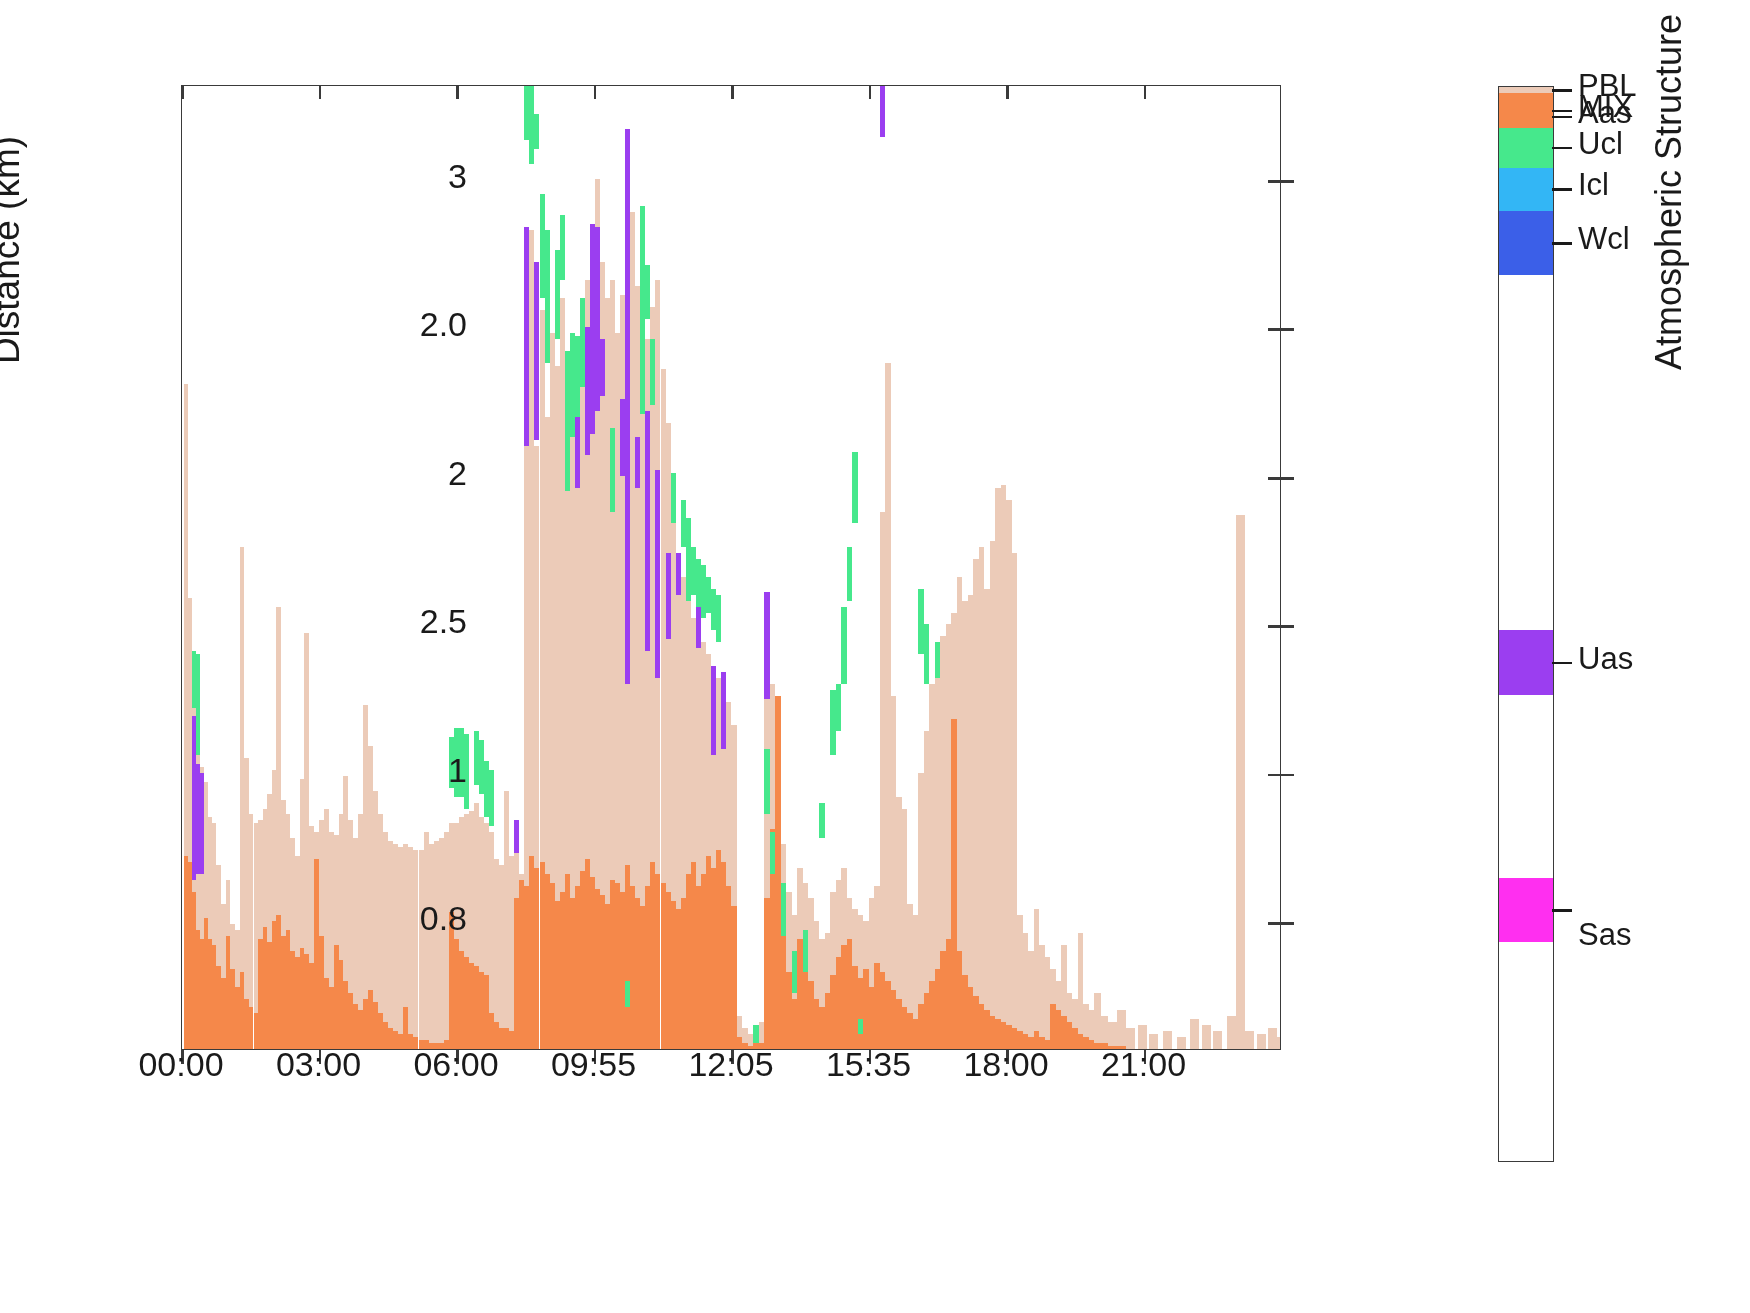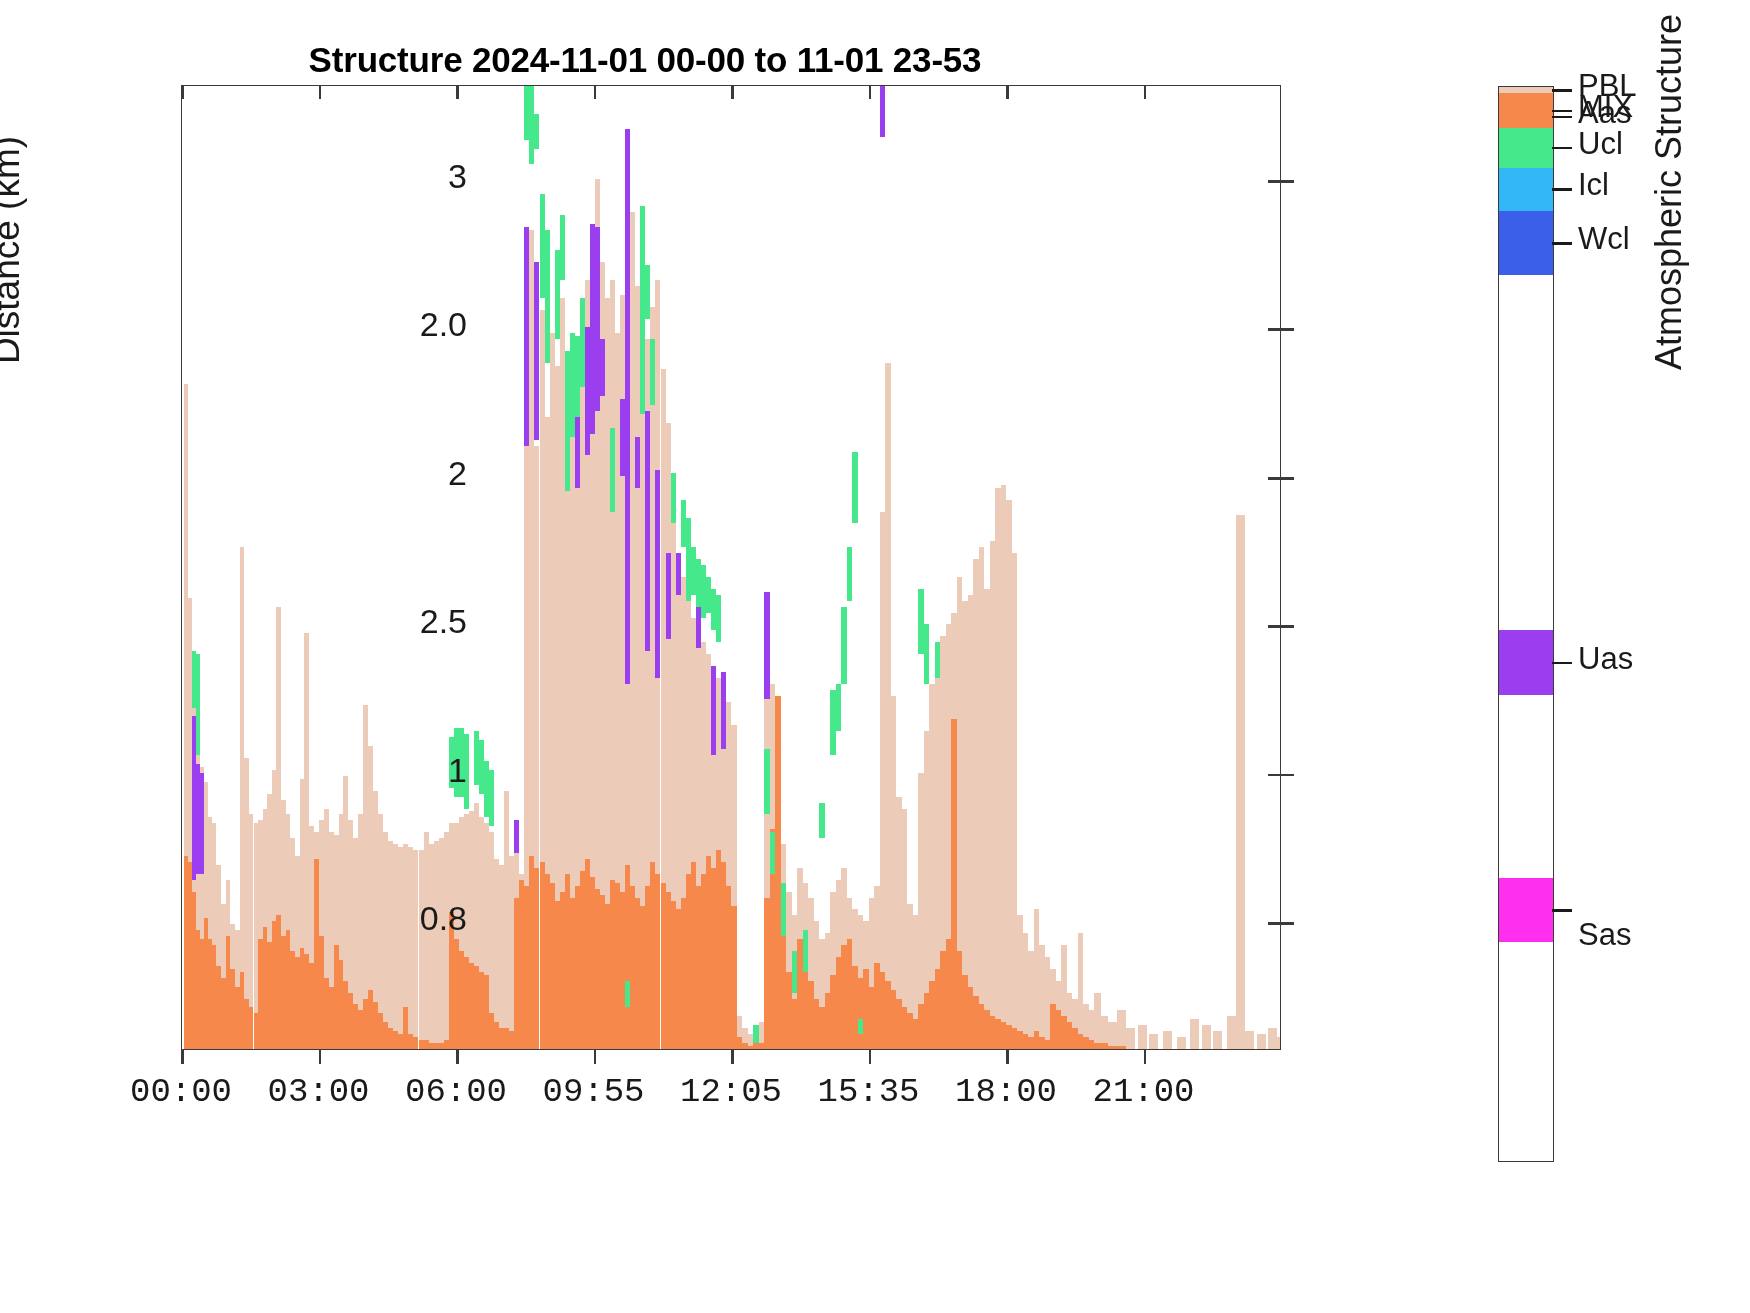--- a/index.html
+++ b/index.html
@@ -25,42 +25,41 @@
           transform:rotate(-90deg);transform-origin:left top;
           font-size:37px;color:#1a1a1a;text-align:center;}
   .ytick{position:absolute;right:1283px;width:120px;text-align:right;
          font-size:34px;color:#1a1a1a;}
   .ytickmark{position:absolute;left:1281px;width:13px;height:2.6px;background:#3a3a3a;}
   .ytickmarkR{position:absolute;left:1268px;width:13px;height:2.6px;background:#3a3a3a;}
 
   
   .xtickmark{position:absolute;top:1050px;width:2.6px;height:14px;background:#3a3a3a;}
   .xtickmarkT{position:absolute;top:85px;width:2.6px;height:14px;background:#3a3a3a;}
-  .xtick{position:absolute;top:1073px;width:200px;margin-left:-100px;
-         text-align:center;font-size:34px;color:#1a1a1a;font-family:Liberation Mono, monospace;}
+  .xtick{position:absolute;top:1045px;width:200px;margin-left:-100px;
+         text-align:center;font-size:34px;color:#1a1a1a;}
   #xlabel{position:absolute;left:181px;top:1122px;width:1100px;text-align:center;
           font-size:37px;color:#1a1a1a;}
 
   
   #cbar{position:absolute;left:1498px;top:86px;width:56px;height:1076px;
         border:1.8px solid #3a3a3a;box-sizing:border-box;background:#fff;}
   .cbseg{position:absolute;left:0;right:0;}
   .cbtick{position:absolute;left:1552px;width:20px;height:2.6px;background:#1a1a1a;}
   .cblabel{position:absolute;left:1578px;font-size:31px;color:#1a1a1a;
            white-space:nowrap;}
   #cbtitle{position:absolute;left:1648px;top:370px;width:440px;
            transform:rotate(-90deg);transform-origin:left top;
            font-size:36px;color:#1a1a1a;text-align:left;}
 </style>
 </head>
 <body>
 
 <div id="fig">
 
-  <div id="title">Structure 2024-11-01 00-00 to 11-01 23-53</div>
 
   <div id="plotbox">
     <div id="canvasArea">
         <div class="col" style="left: 1.83333px; width: 4.125px;">
           <div class="seg" style="bottom: 0px; height: 665.108px; background: rgb(236, 203, 184);"></div>
           <div class="seg" style="bottom: 0px; height: 193px; background: rgb(245, 136, 74);"></div>
         </div>
         <div class="col" style="left: 5.95833px; width: 4.125px;">
           <div class="seg" style="bottom: 0px; height: 451.323px; background: rgb(236, 203, 184);"></div>
           <div class="seg" style="bottom: 0px; height: 187.062px; background: rgb(245, 136, 74);"></div>

